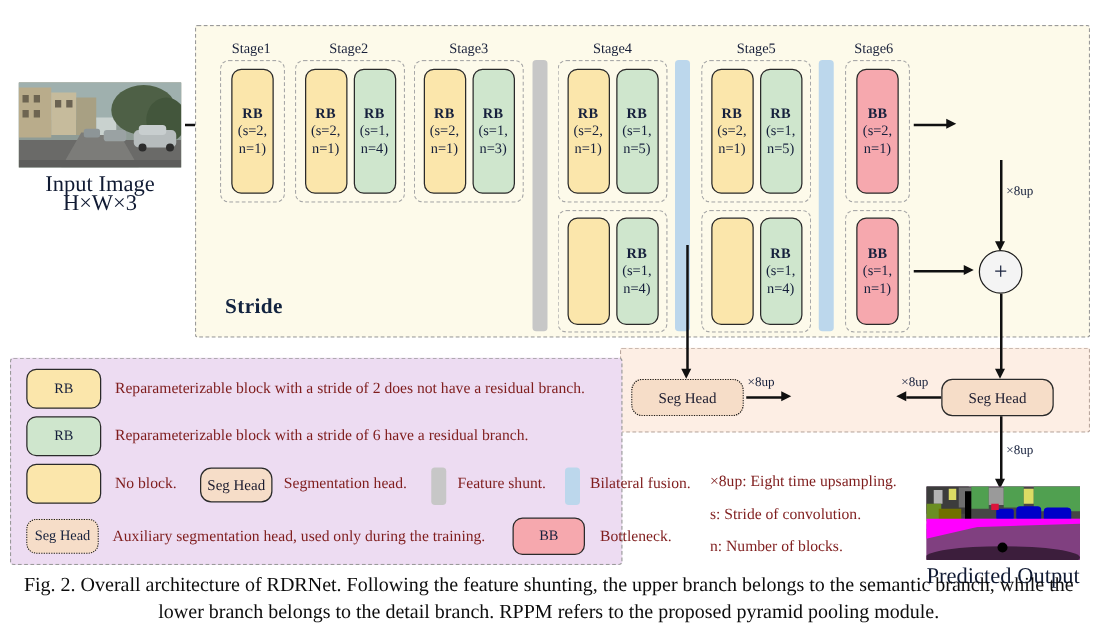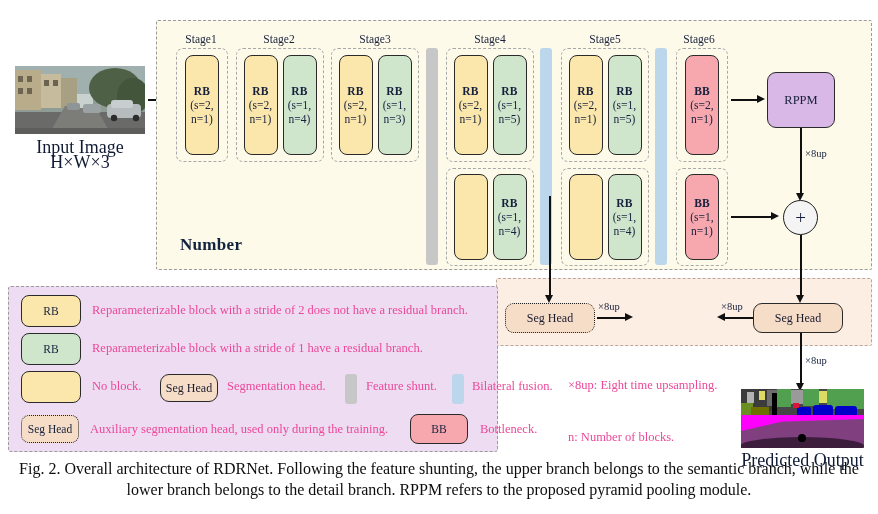--- a/index.html
+++ b/index.html
@@ -89,21 +89,21 @@
   .lg-sw{
     border:1.5px solid #2a2a2a;border-radius:8px;
     display:flex;align-items:center;justify-content:center;
     font-size:11.5px;color:#16203c;
   }
   .lg-sw-dotted{
     background:#f6ddc8;border:1.7px dotted #1d1d1d;border-radius:8px;
     display:flex;align-items:center;justify-content:center;
     font-size:11.5px;color:#16203c;
   }
-  .lg-txt{font-size:12.5px;color:#ec4899;white-space:nowrap;}
+  .lg-txt{font-size:12.5px;color:#7f1d1d;white-space:nowrap;}
   .lg-bar{border-radius:3px;}
 
   
   .photo{border:0;overflow:hidden;}
   .cap{font-size:18px;color:#101a33;text-align:center;white-space:nowrap;}
 
   
   .figcap{
     left:6px;top:458px;width:866px;
     font-size:16px;line-height:1.33;color:#0d0d0d;text-align:center;
@@ -142,21 +142,21 @@
     </svg>
   </div>
   <div class="abs cap" style="left:15px;top:137px;width:130px;">Input Image</div>
   <div class="abs cap" style="left:15px;top:152px;width:130px;">H×W×3</div>
 
   <div class="abs ln" style="left:148px;top:99px;width:28px;height:1.6px;"></div>
   <div class="abs" style="left:174px;top:95px;width:0;height:0;border-top:4.5px solid transparent;border-bottom:4.5px solid transparent;border-left:8px solid #101010;"></div>
 
   <div class="abs panel-main"></div>
 
-  <div class="abs rdrnet" style="left:180px;top:235px;">Number</div>
+  <div class="abs rdrnet" style="left:180px;top:235px;">Stride</div>
 
   <div class="abs stage-label" style="left:172px;top:33px;width:58px;">Stage1</div>
   <div class="abs stage-label" style="left:232px;top:33px;width:94px;">Stage2</div>
   <div class="abs stage-label" style="left:328px;top:33px;width:94px;">Stage3</div>
   <div class="abs stage-label" style="left:443px;top:33px;width:94px;">Stage4</div>
   <div class="abs stage-label" style="left:558px;top:33px;width:94px;">Stage5</div>
   <div class="abs stage-label" style="left:668px;top:33px;width:62px;">Stage6</div>
 
   <div class="abs stage-group" style="left:176px;top:48px;width:52px;height:114px;">
     <div class="blk blk-yellow" style="width:34px;height:100px;">
@@ -255,23 +255,20 @@
   </div>
 
   <div class="abs stage-group" style="left:676px;top:168px;width:52px;height:98px;">
     <div class="blk blk-pink" style="width:34px;height:86px;">
       <span class="bt">BB</span>
       <span class="bs">(s=1,</span>
       <span class="bs">n=1)</span>
     </div>
   </div>
 
-  <div class="abs rppm" style="left:767px;top:72px;width:68px;height:56px;">
-    <span>RPPM</span>
-  </div>
 
   <div class="abs ln" style="left:731px;top:99px;width:28px;height:1.6px;"></div>
   <div class="abs" style="left:757px;top:95px;width:0;height:0;border-top:4.5px solid transparent;border-bottom:4.5px solid transparent;border-left:8px solid #101010;"></div>
 
   <div class="abs ln" style="left:800px;top:128px;width:1.6px;height:67px;"></div>
   <div class="abs" style="left:796px;top:193px;width:0;height:0;border-left:4.5px solid transparent;border-right:4.5px solid transparent;border-top:8px solid #101010;"></div>
   <div class="abs up-label" style="left:805px;top:148px;">×8up</div>
 
   <div class="abs sumcircle" style="left:783px;top:200px;width:35px;height:35px;">
     <span>+</span>
@@ -341,21 +338,21 @@
   <div class="abs panel-legend"></div>
 
   <div class="abs lg-sw blk-yellow" style="left:21px;top:295px;width:60px;height:32px;">
     <span>RB</span>
   </div>
   <div class="abs lg-txt" style="left:92px;top:303px;">Reparameterizable block with a stride of 2 does not have a residual branch.</div>
 
   <div class="abs lg-sw blk-green" style="left:21px;top:333px;width:60px;height:32px;">
     <span>RB</span>
   </div>
-  <div class="abs lg-txt" style="left:92px;top:341px;">Reparameterizable block with a stride of 1 have a residual branch.</div>
+  <div class="abs lg-txt" style="left:92px;top:341px;">Reparameterizable block with a stride of 6 have a residual branch.</div>
 
   <div class="abs lg-sw blk-yellow" style="left:21px;top:371px;width:60px;height:32px;">
     <span></span>
   </div>
   <div class="abs lg-txt" style="left:92px;top:379px;">No block.</div>
 
   <div class="abs seghead-solid" style="left:160px;top:374px;width:58px;height:28px;">
     <span>Seg Head</span>
   </div>
   <div class="abs lg-txt" style="left:227px;top:379px;">Segmentation head.</div>
@@ -370,20 +367,21 @@
     <span>Seg Head</span>
   </div>
   <div class="abs lg-txt" style="left:90px;top:422px;">Auxiliary segmentation head, used only during the training.</div>
 
   <div class="abs lg-sw blk-pink" style="left:410px;top:414px;width:58px;height:30px;">
     <span>BB</span>
   </div>
   <div class="abs lg-txt" style="left:480px;top:422px;">Bottleneck.</div>
 
   <div class="abs lg-txt" style="left:568px;top:378px;text-align:right;">×8up: Eight time upsampling.</div>
+  <div class="abs lg-txt" style="left:568px;top:404px;">s: Stride of convolution.</div>
   <div class="abs lg-txt" style="left:568px;top:430px;">n: Number of blocks.</div>
 
   <div class="abs figcap">
     <span>Fig. 2.</span>
     <span>Overall architecture of RDRNet. Following the feature shunting, the upper branch belongs to the semantic branch, while the lower branch belongs to the detail branch. RPPM refers to the proposed pyramid pooling module.</span>
   </div>
 
 </div>
 
 </body></html>

